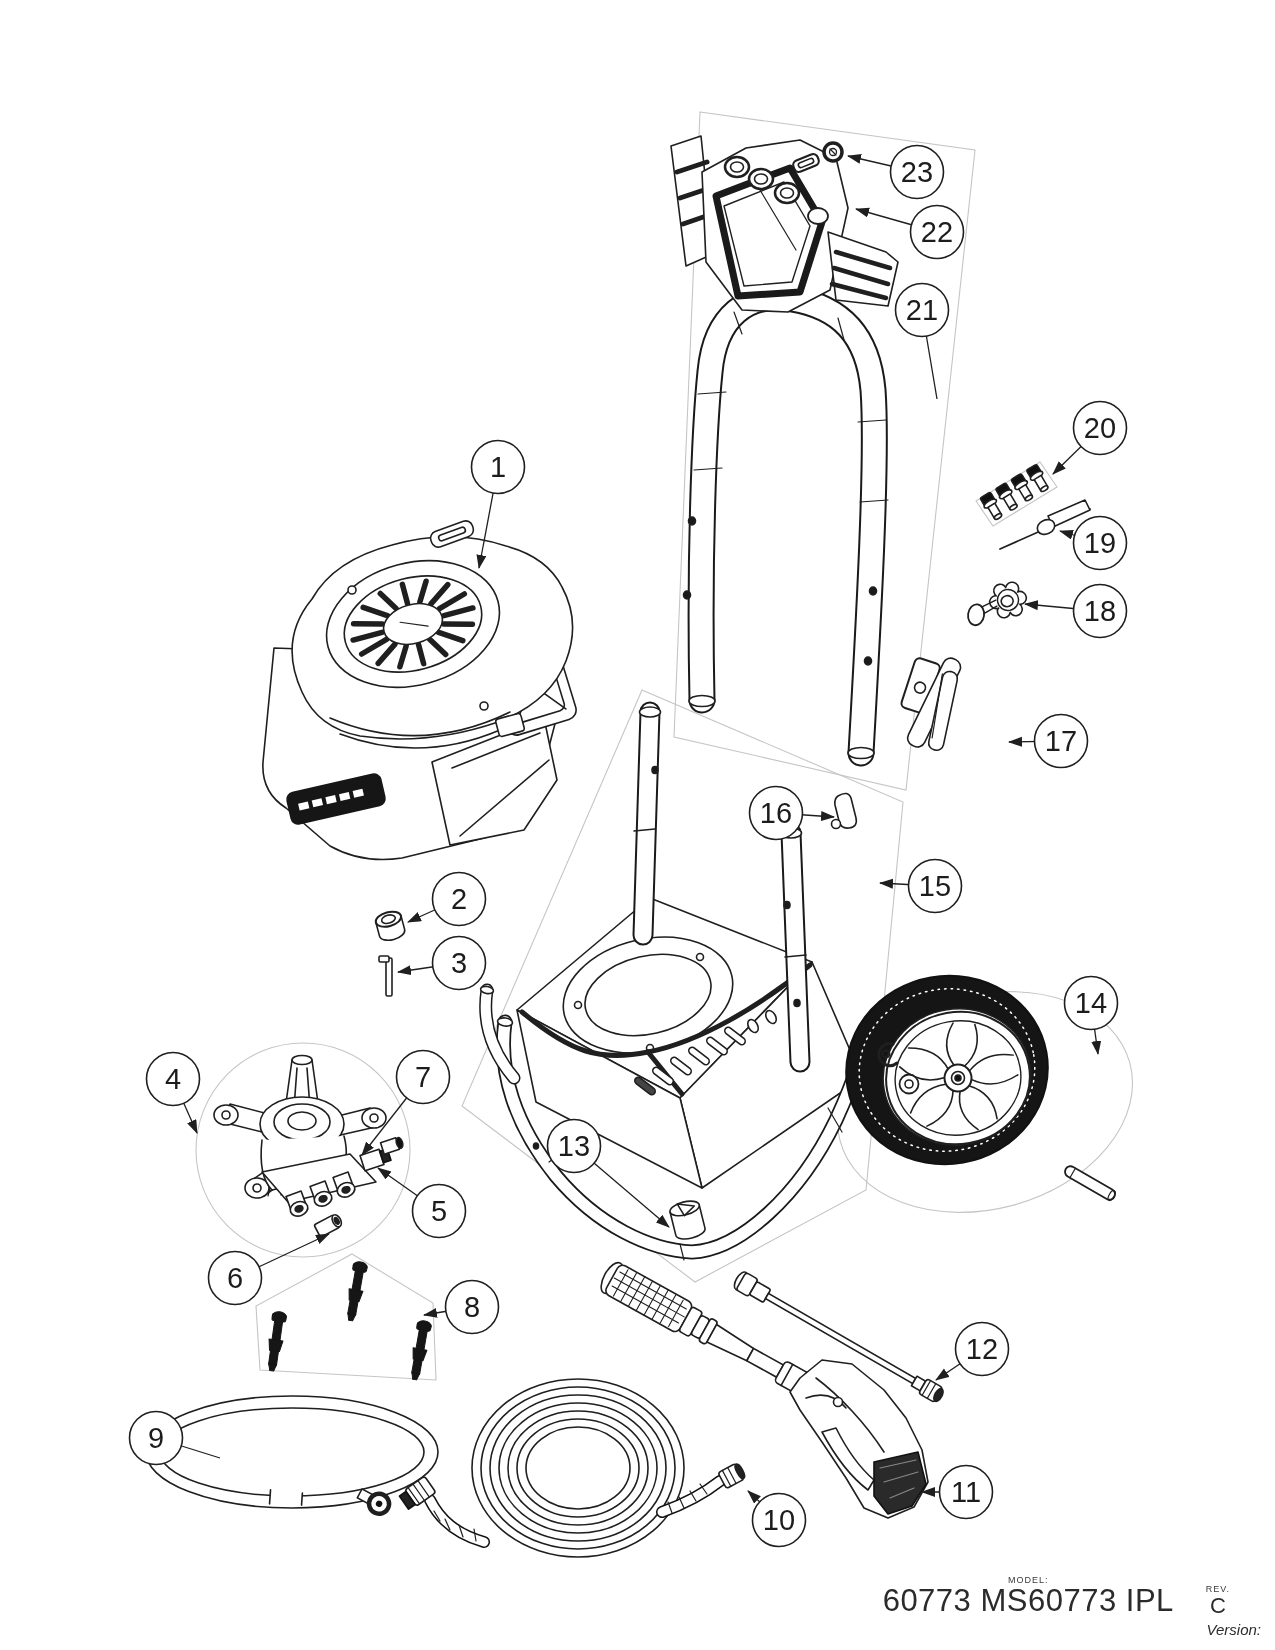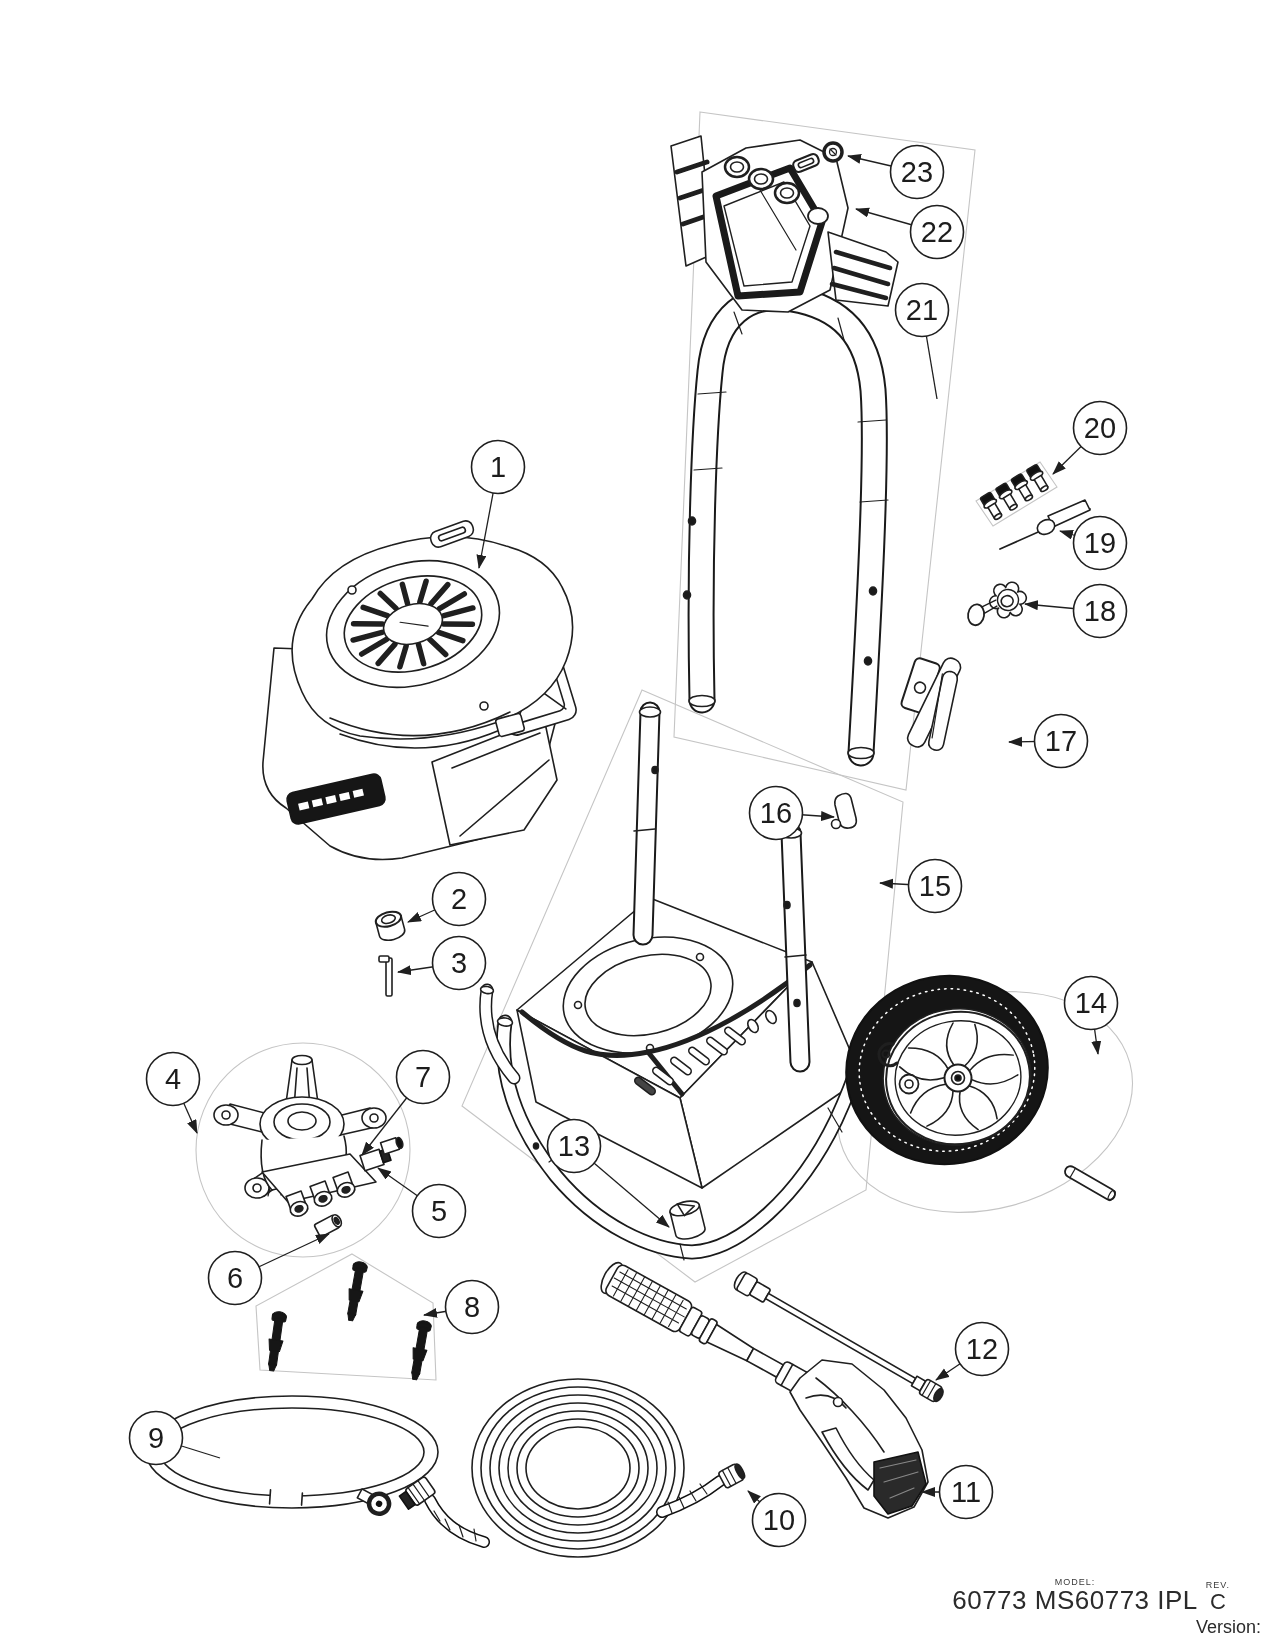--- a/index.html
+++ b/index.html
@@ -1,27 +1,27 @@
 <!DOCTYPE html>
 <html><head>
 <meta charset="utf-8">
 <style>
   html,body{margin:0;padding:0;background:#fff;}
   .page{position:relative;width:1275px;height:1650px;background:#fff;overflow:hidden;
         font-family:"Liberation Sans",sans-serif;}
   .page svg{position:absolute;left:0;top:0;}
   .callout-num{font-family:"Liberation Sans",sans-serif;font-size:29px;fill:#1c1c1c;}
   .footer{position:absolute;right:14px;bottom:12px;color:#2b2b2b;}
-  .f-row{display:flex;align-items:flex-end;margin-right:31px;}
+  .f-row{display:flex;align-items:flex-end;gap:24px;margin-right:31px;}
   .f-model{text-align:center;}
   .f-small{font-size:9px;letter-spacing:1px;color:#3a3a3a;display:block;}
-  .f-model-value{font-size:26px;letter-spacing:.5px;line-height:1.05;white-space:nowrap;}
+  .f-model-value{font-size:31px;letter-spacing:.5px;line-height:1.05;white-space:nowrap;}
   .f-rev{text-align:center;margin-left:8px;}
   .f-rev-value{font-size:22px;line-height:1.1;}
-  .f-version{text-align:right;font-size:18px;margin-top:3px;margin-right:0;}
+  .f-version{text-align:right;font-size:15px;margin-top:3px;margin-right:0;font-style:italic;}
 </style>
 </head>
 <body>
 
 <div class="page">
 <svg width="1275" height="1650" viewBox="0 0 1275 1650">
   <defs>
     <marker id="arr" markerUnits="userSpaceOnUse" markerWidth="15" markerHeight="11" refX="13" refY="5" orient="auto">
       <path d="M0,0 L14,5 L0,10 Z" fill="#1f1f1f"></path>
     </marker>

